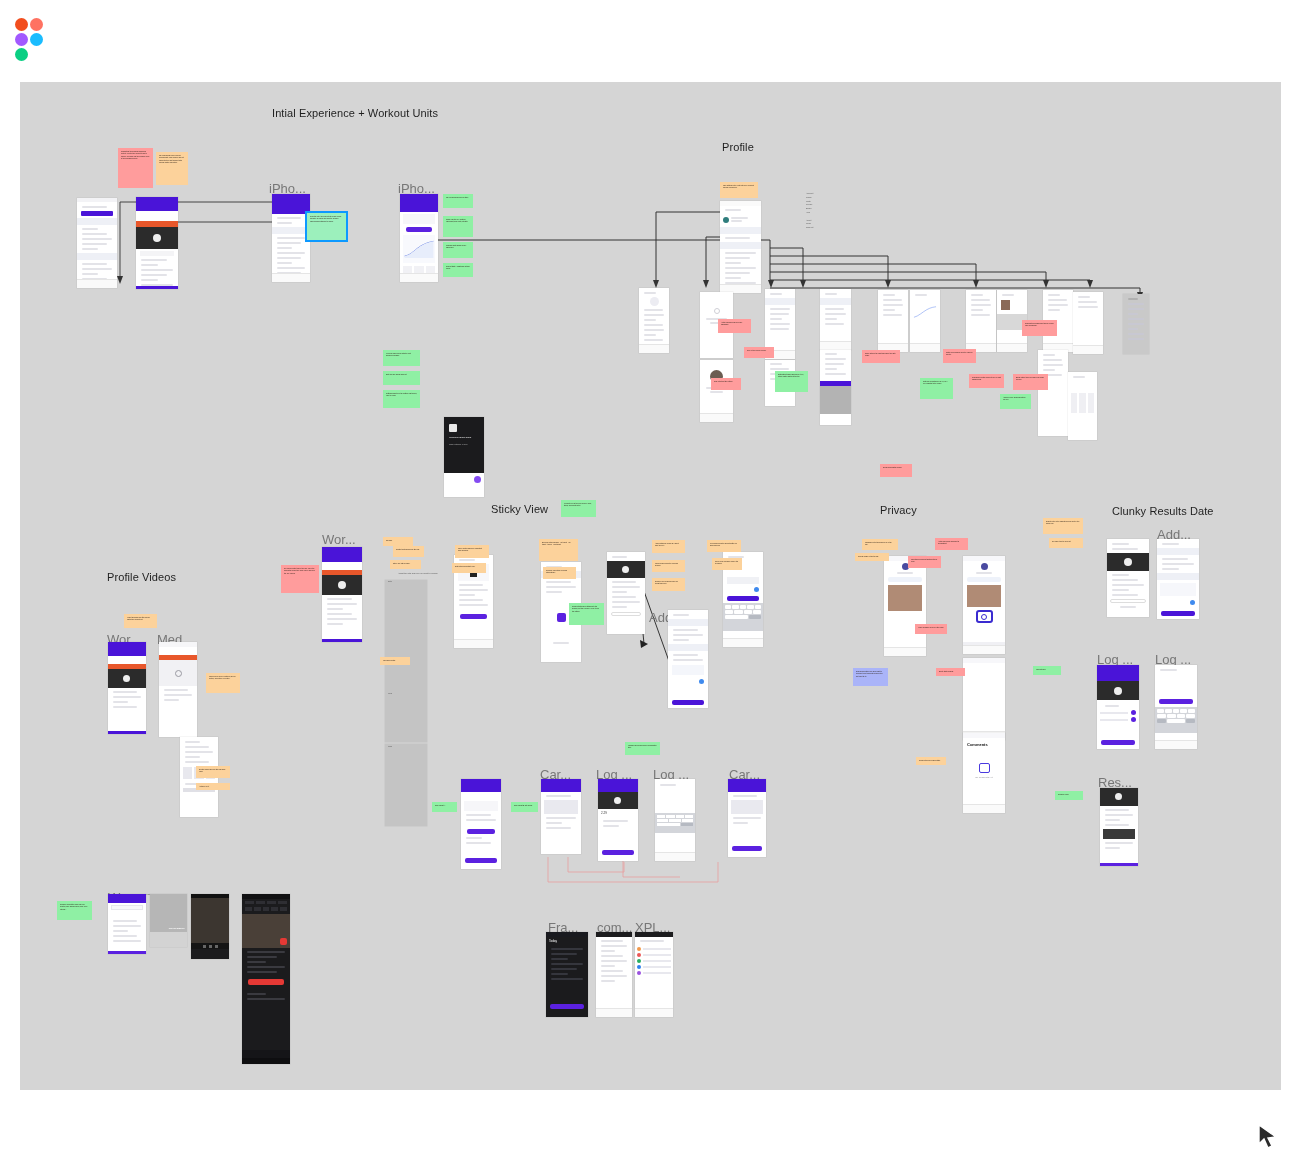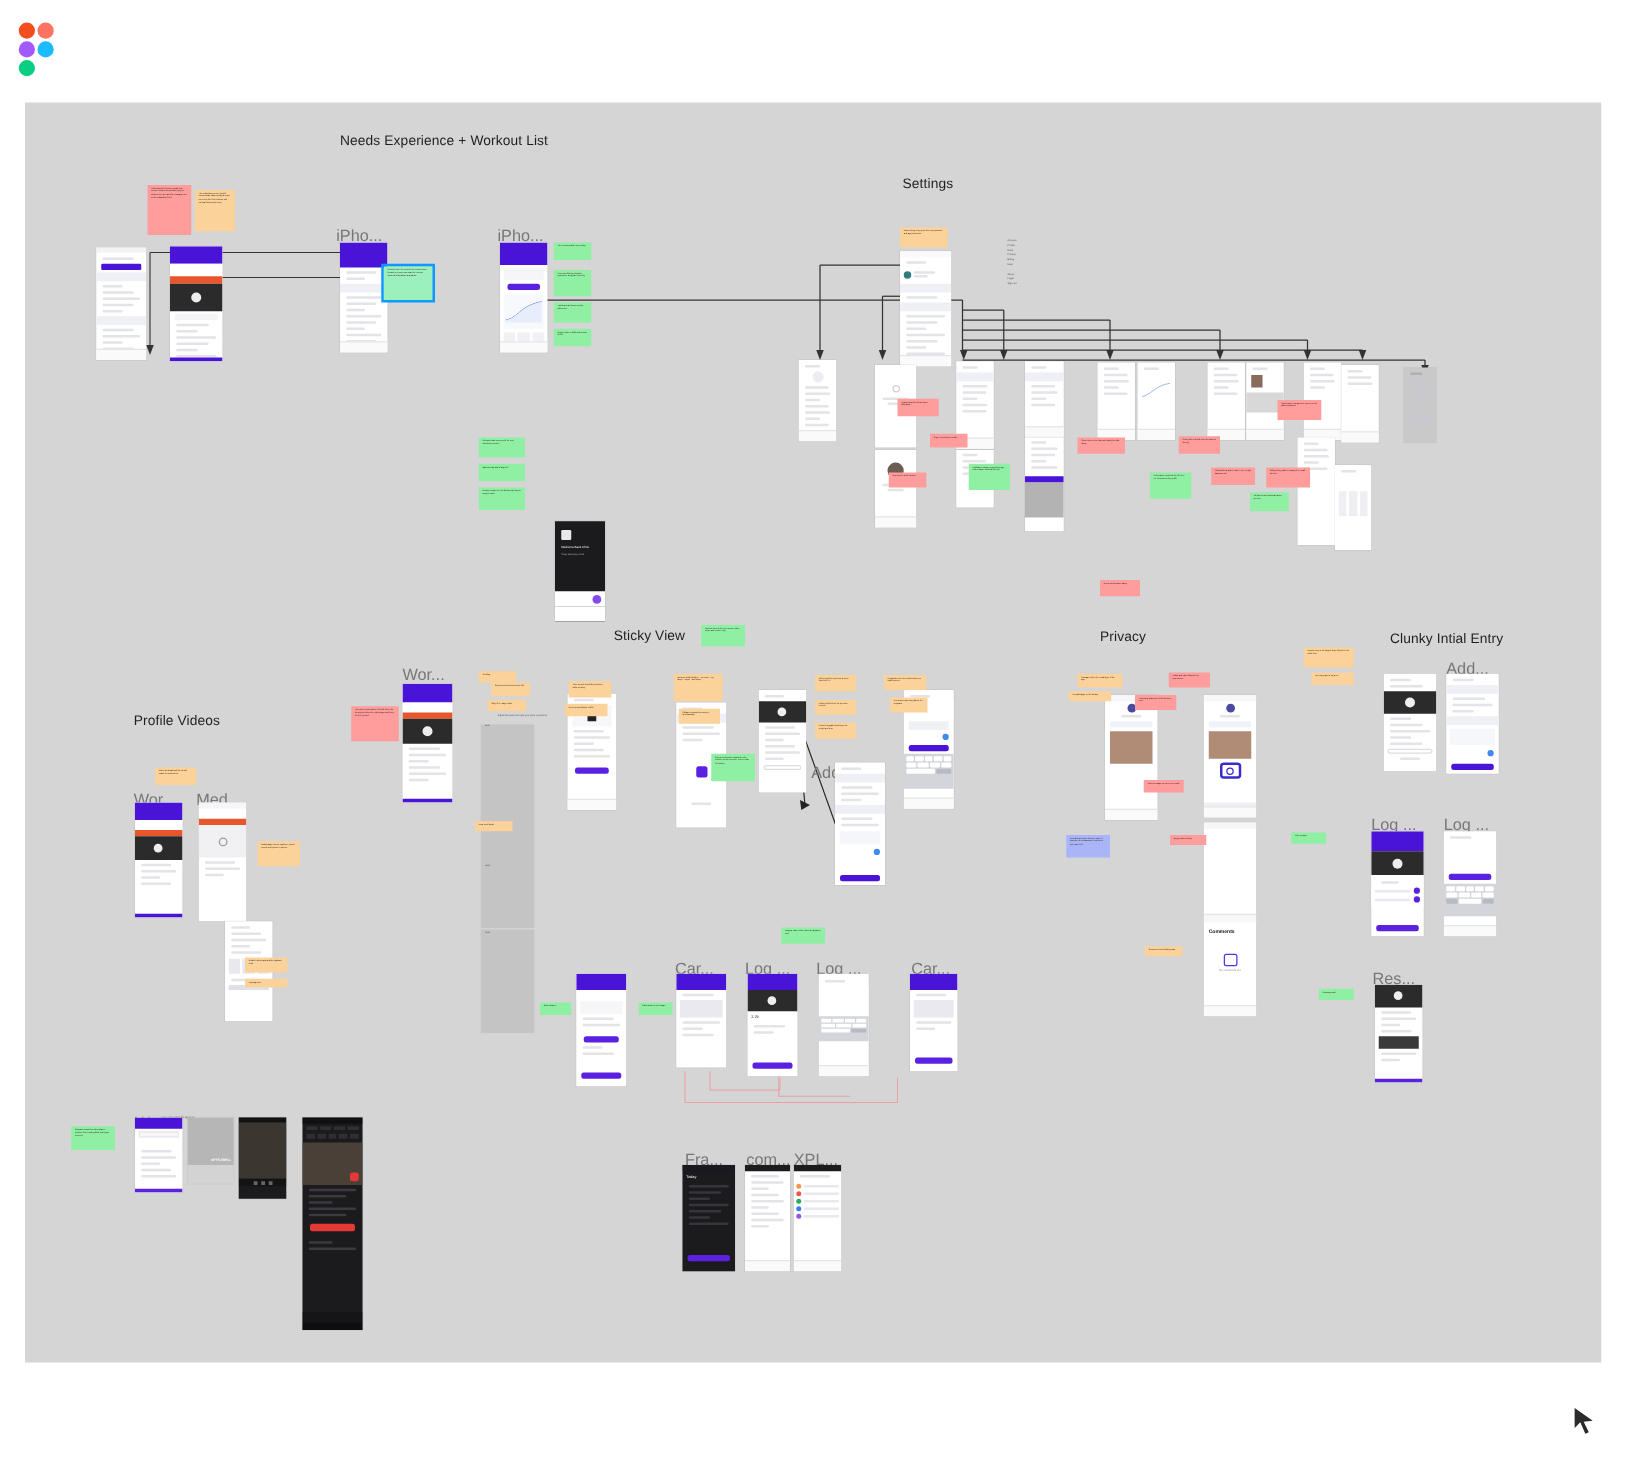--- a/index.html
+++ b/index.html
@@ -140,26 +140,26 @@
         <polygon points="620,558 628,562 621,566"></polygon>
       </g>
 
       <g stroke="#e8a0a0" stroke-width="0.8" fill="none">
         <path d="M528 775 L528 800 L698 800 L698 780"></path>
         <path d="M548 775 L548 790 L604 790 L604 780"></path>
         <path d="M603 775 L603 795 L660 795"></path>
       </g>
     </svg>
 
-    <div class="sect-title" style="left:252px;top:25px;">Needs Experience + Workout List</div>
-    <div class="sect-title" style="left:702px;top:59px;">Settings</div>
+    <div class="sect-title" style="left:252px;top:25px;">Intial Experience + Workout Units</div>
+    <div class="sect-title" style="left:702px;top:59px;">Profile</div>
     <div class="sect-title" style="left:471px;top:421px;">Sticky View</div>
     <div class="sect-title" style="left:87px;top:489px;">Profile Videos</div>
     <div class="sect-title" style="left:860px;top:422px;">Privacy</div>
-    <div class="sect-title" style="left:1092px;top:423px;">Clunky Intial Entry</div>
+    <div class="sect-title" style="left:1092px;top:423px;">Clunky Results Date</div>
 
     <div class="frame-name big" style="left:249px;top:99px;">iPho...</div>
     <div class="frame-name big" style="left:378px;top:99px;">iPho...</div>
     <div class="frame-name big" style="left:302px;top:450px;">Wor...</div>
     <div class="frame-name big" style="left:87px;top:550px;">Wor...</div>
     <div class="frame-name big" style="left:137px;top:550px;">Med...</div>
     <div class="frame-name big" style="left:629px;top:528px;">Add...</div>
     <div class="frame-name big" style="left:1137px;top:445px;">Add...</div>
     <div class="frame-name big" style="left:1077px;top:570px;">Log ...</div>
     <div class="frame-name big" style="left:1135px;top:570px;">Log ...</div>

